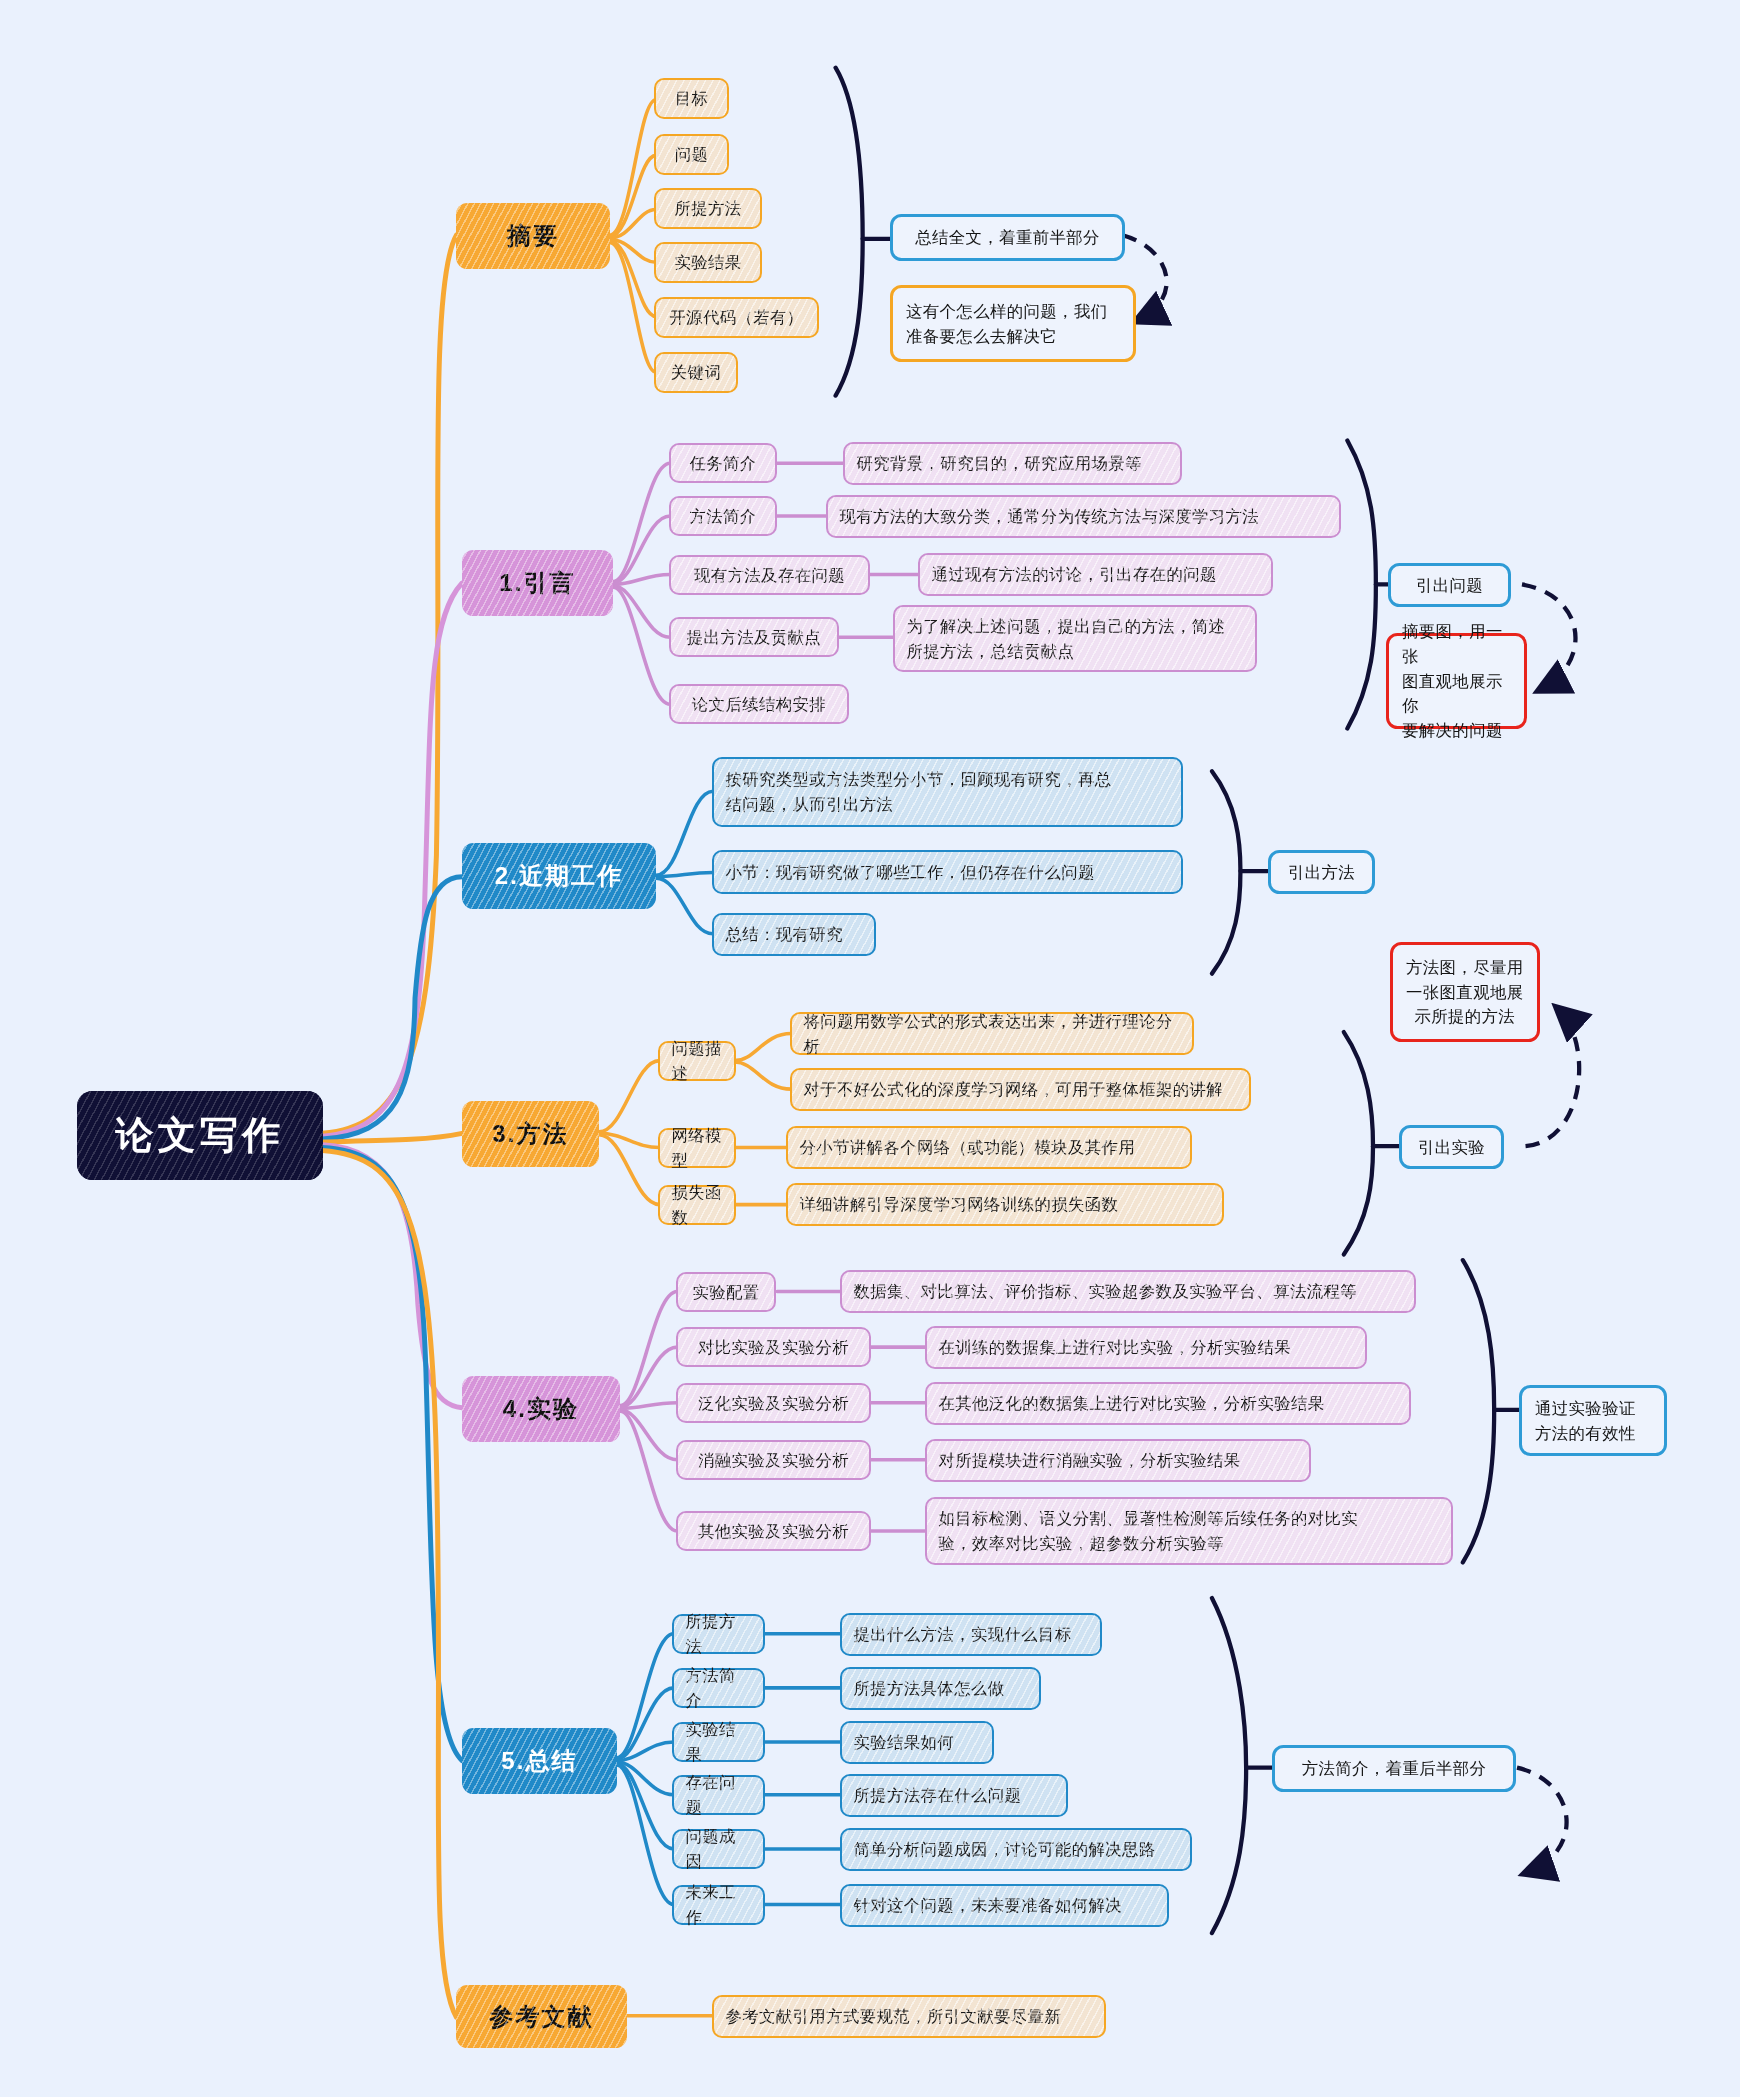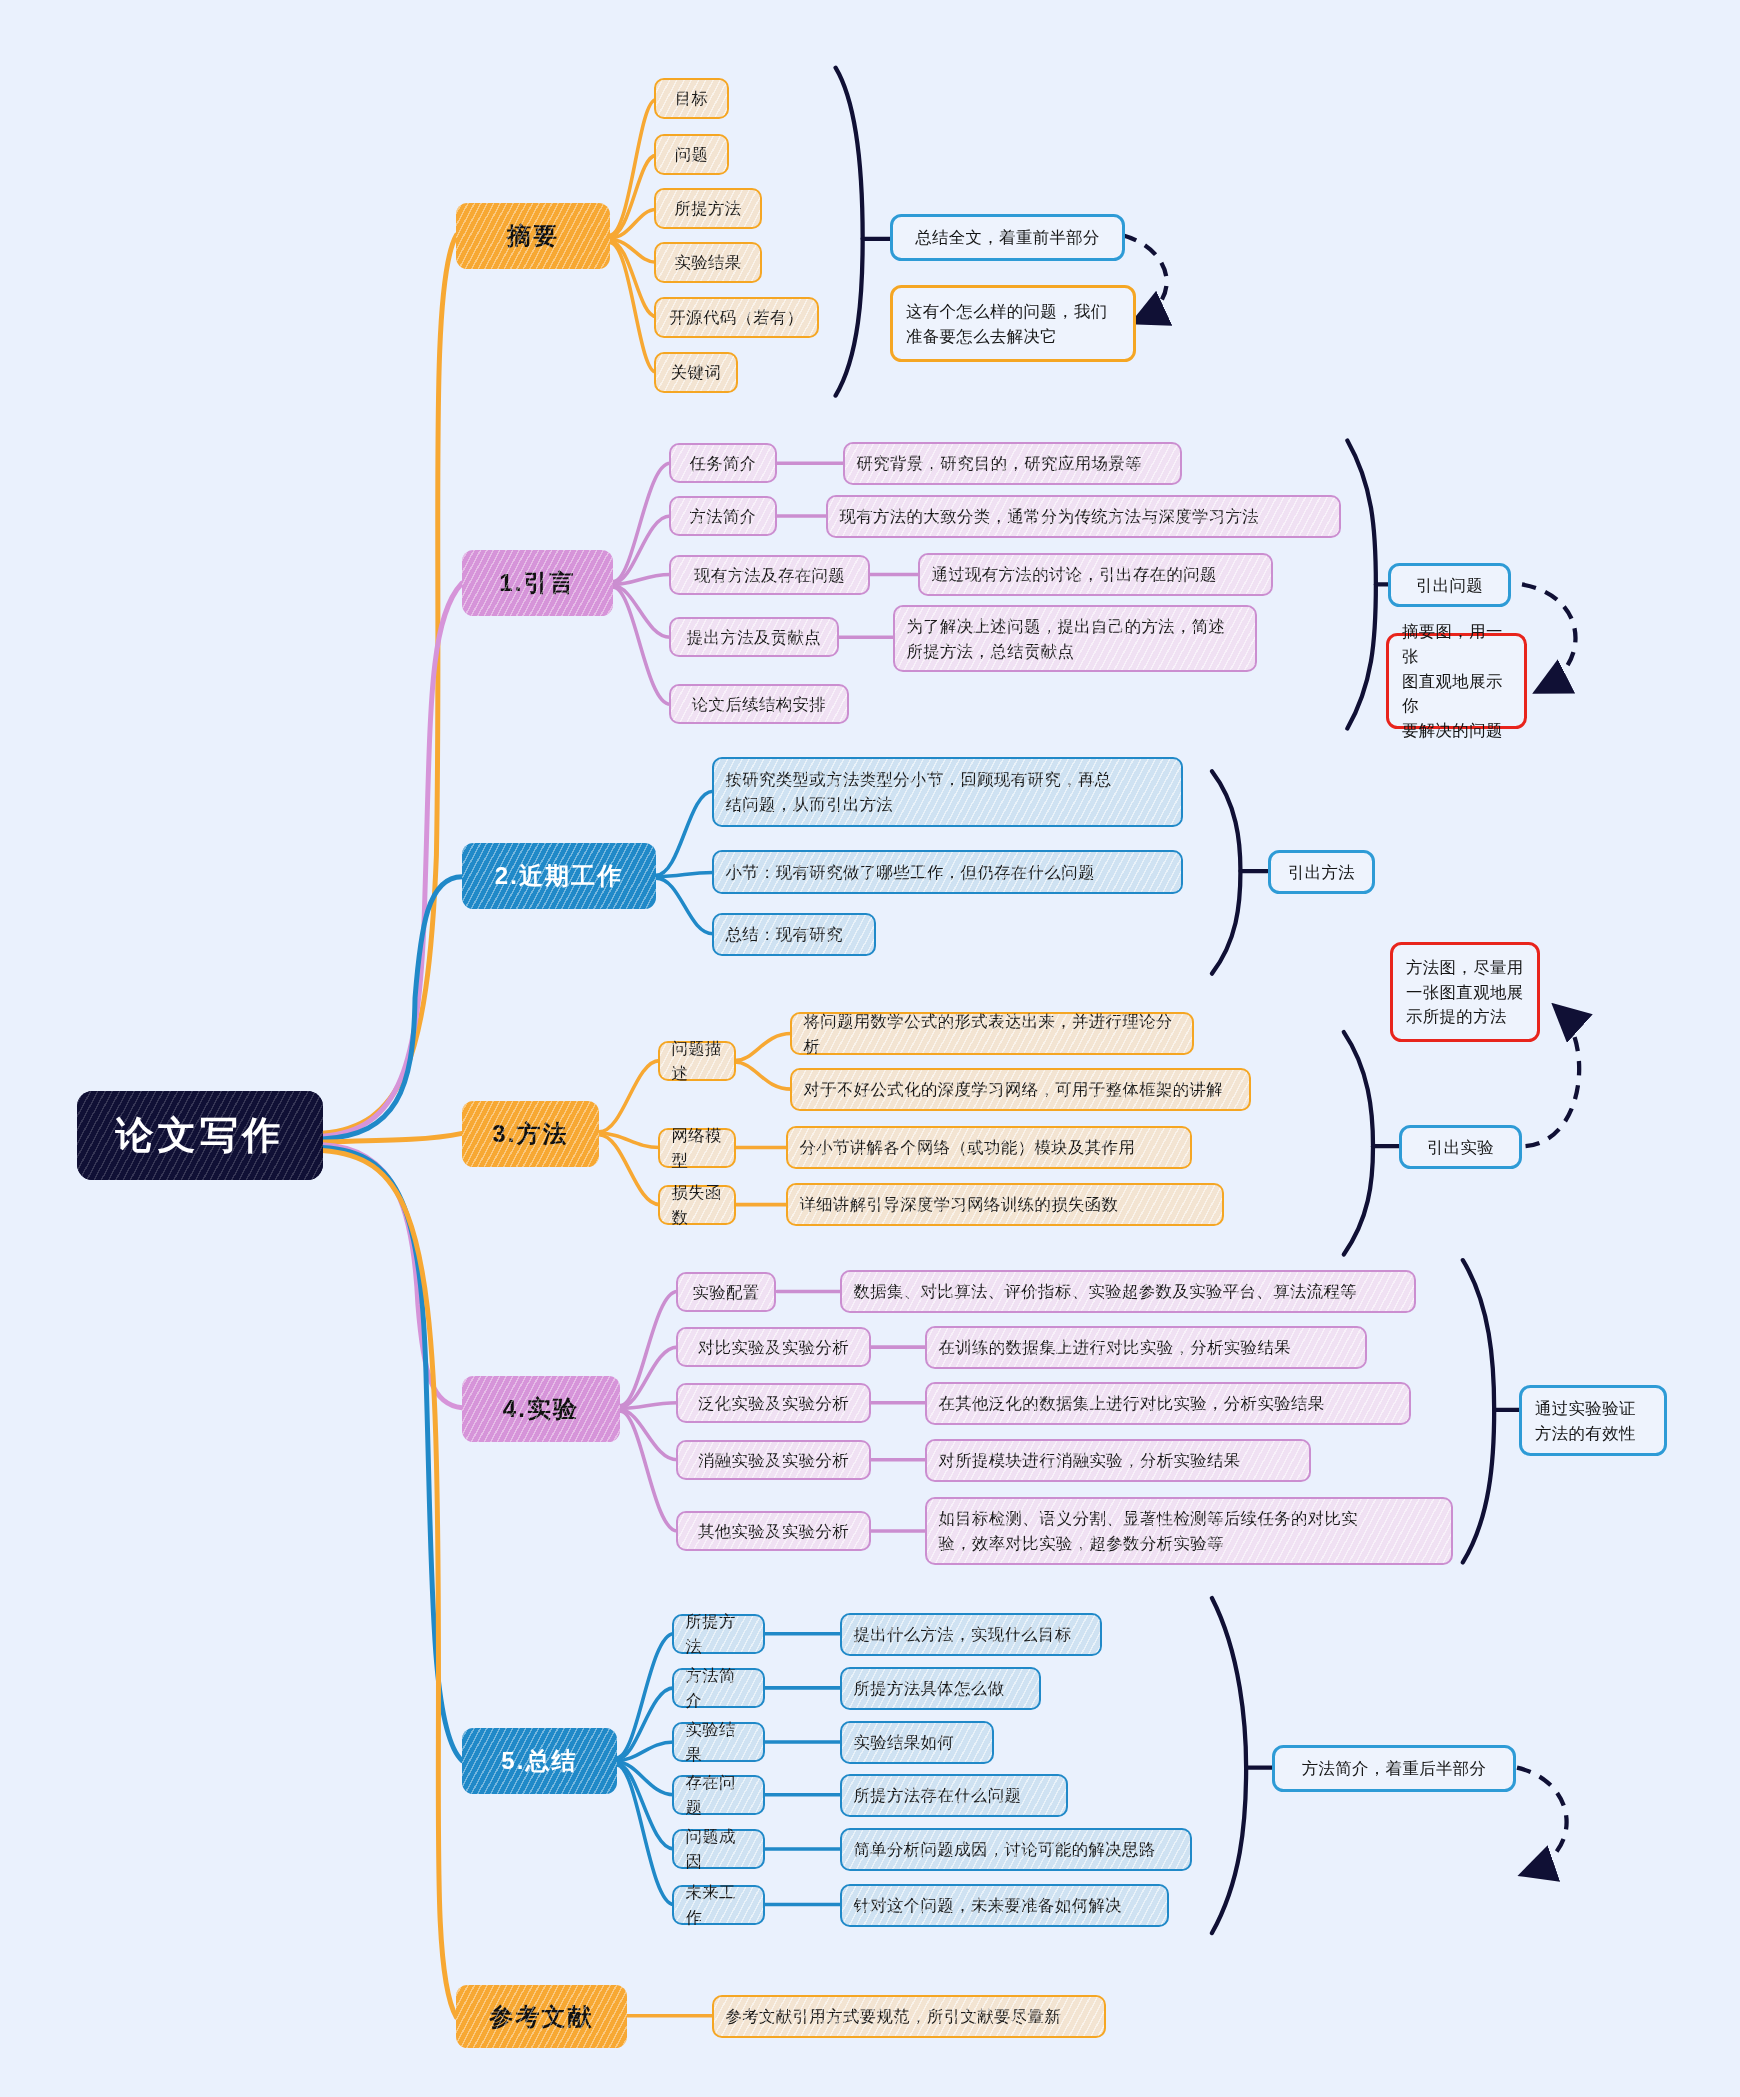--- a/index.html
+++ b/index.html
@@ -277,25 +277,25 @@
   <div class="node box orange" style="left:658px;top:1128px;width:78px;height:40px;justify-content:center;">
     <span>网络模型</span></div>
   <div class="node box orange" style="left:786px;top:1126px;width:406px;height:43px;">
     <span>分小节讲解各个网络（或功能）模块及其作用</span></div>
 
   <div class="node box orange" style="left:658px;top:1185px;width:78px;height:40px;justify-content:center;">
     <span>损失函数</span></div>
   <div class="node box orange" style="left:786px;top:1183px;width:438px;height:43px;">
     <span>详细讲解引导深度学习网络训练的损失函数</span></div>
 
-  <div class="node note red multiline" style="left:1390px;top:942px;width:150px;height:100px;">
+  <div class="node note red multiline" style="left:1390px;top:942px;width:150px;height:100px;text-align:center;">
     <span>方法图，尽量用
 一张图直观地展
 示所提的方法</span></div>
-  <div class="node note blue" style="left:1399px;top:1125px;width:123px;height:44px;justify-content:center;">
+  <div class="node note blue" style="left:1399px;top:1125px;width:105px;height:44px;justify-content:center;">
     <span>引出实验</span></div>
 
   <div class="node l1 purple" style="left:462px;top:1376px;width:158px;height:66px;">
     <span>4.实验</span>
   </div>
 
   <div class="node box purple" style="left:676px;top:1272px;width:100px;height:40px;justify-content:center;">
     <span>实验配置</span></div>
   <div class="node box purple" style="left:840px;top:1270px;width:576px;height:43px;">
     <span>数据集、对比算法、评价指标、实验超参数及实验平台、算法流程等</span></div>

